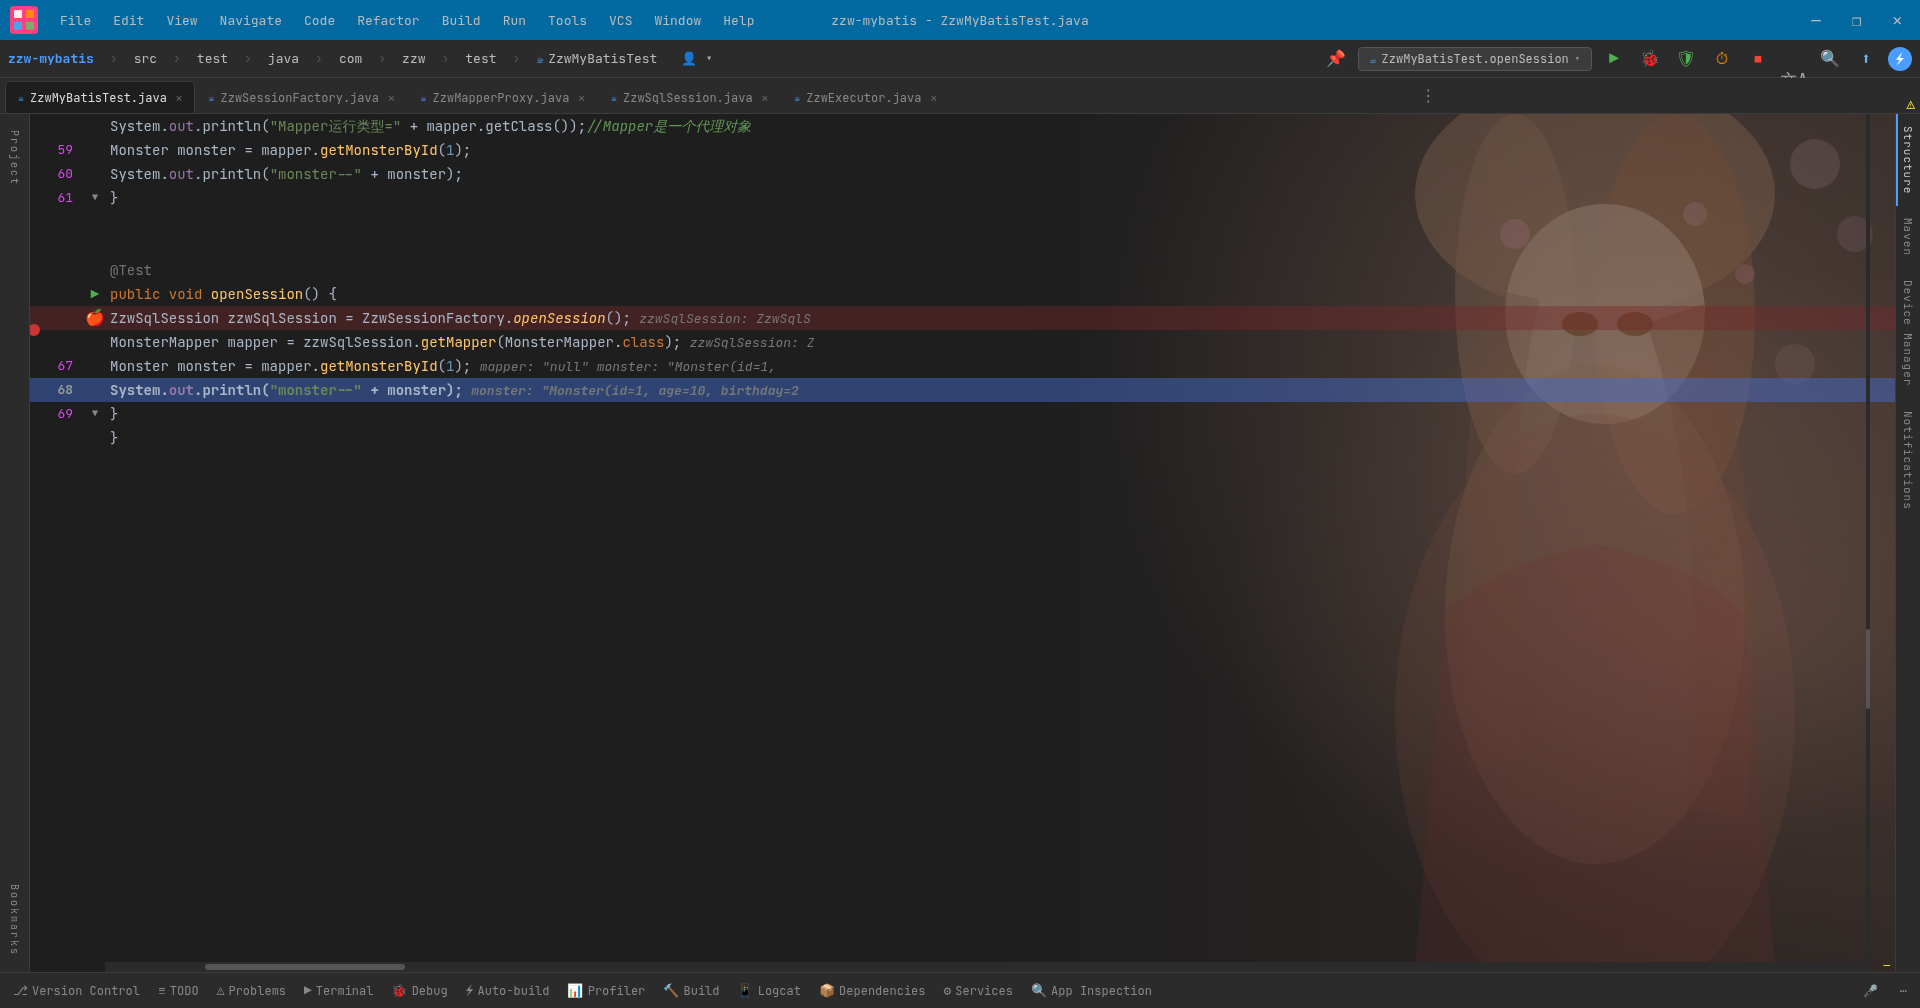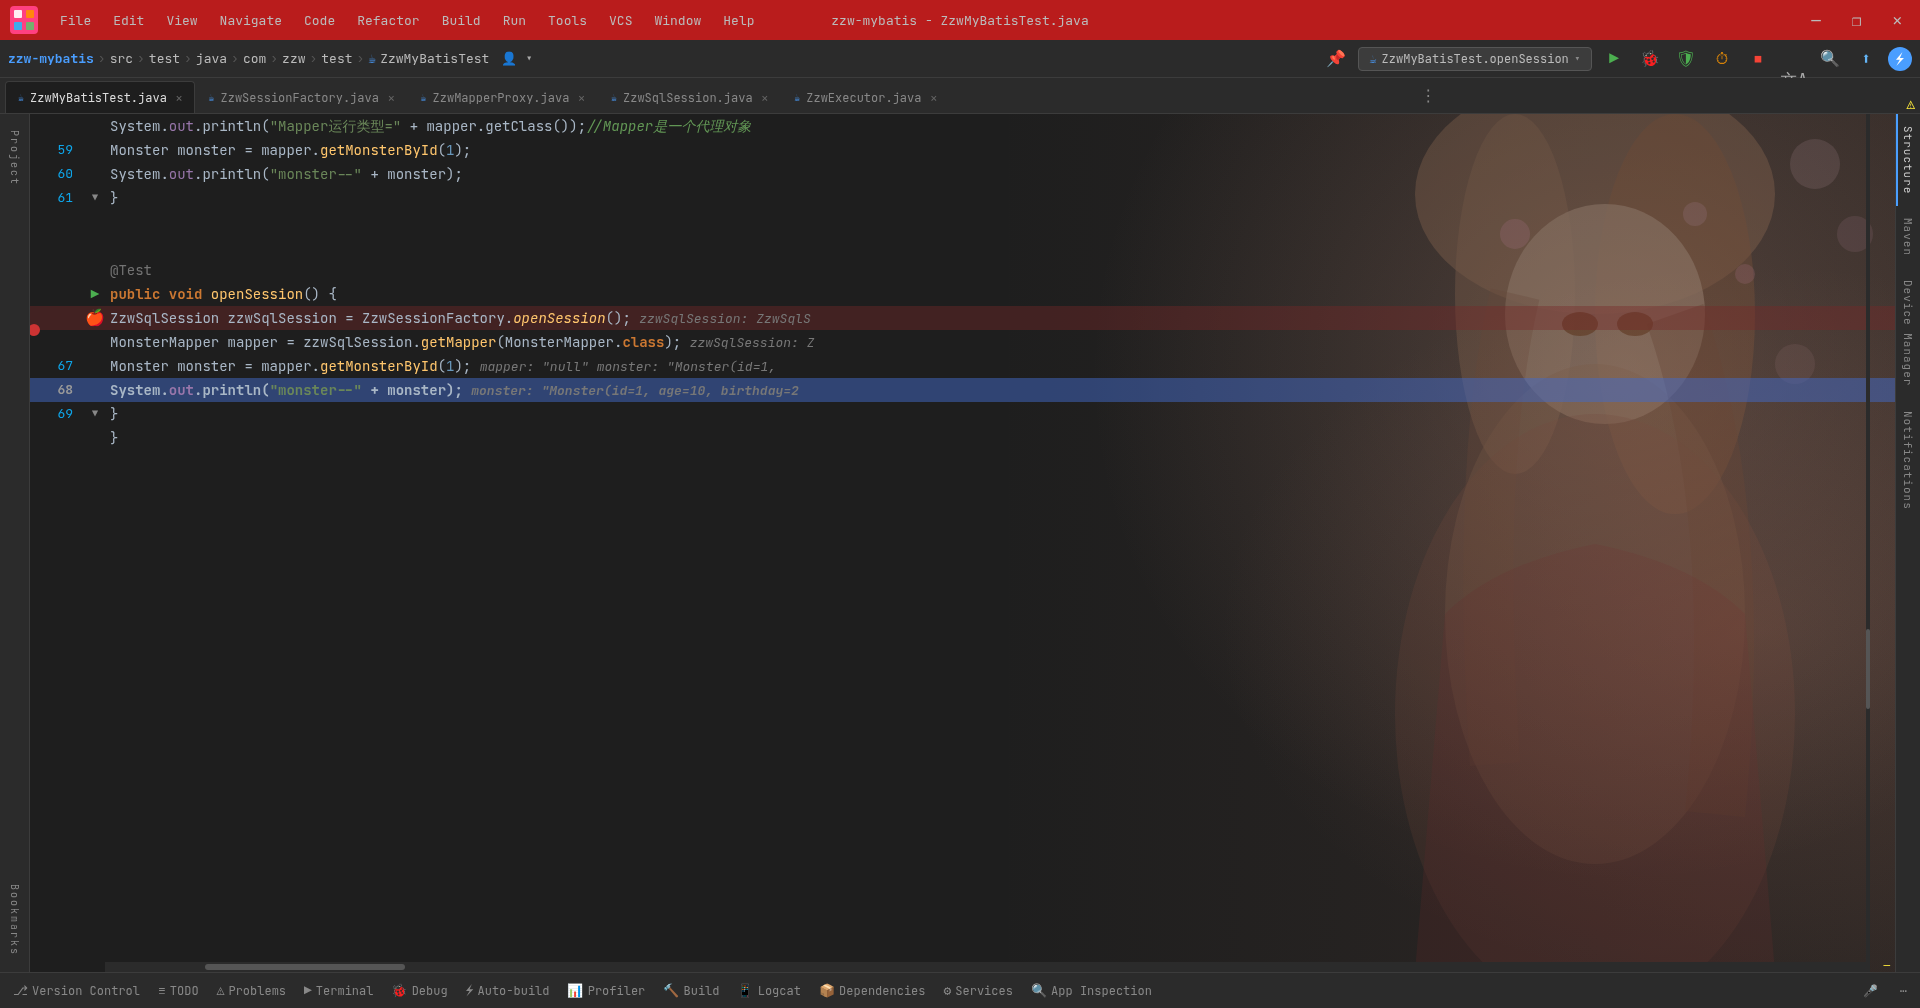--- a/index.html
+++ b/index.html
@@ -8,21 +8,21 @@
       height: 1008px;
       background: #1e1e1e;
       font-family: 'Consolas', 'JetBrains Mono', monospace;
       overflow: hidden;
       position: relative;
     }
 
     
     #title-bar {
       height: 40px;
-      background: #b91c1c;
+      background: #0369a1;
       display: flex;
       align-items: center;
       padding: 0 10px;
       position: relative;
       z-index: 100;
     }
     #title-bar .menu-items {
       display: flex;
       gap: 2px;
       flex: 1;
@@ -61,21 +61,21 @@
       display: flex;
       align-items: center;
       padding: 0 8px;
       gap: 5px;
       position: relative;
       z-index: 100;
     }
     .nav-breadcrumb {
       display: flex;
       align-items: flex-end;
-      gap: 4px;
+      gap: 16px;
       color: #bbbbbb;
       font-size: 13px;
     }
     .nav-breadcrumb .sep { color: #555; }
     .nav-breadcrumb .item { cursor: pointer; }
     .nav-right {
       margin-left: auto;
       display: flex;
       align-items: center;
       gap: 8px;
@@ -200,21 +200,21 @@
       font-size: 14px;
       line-height: 24px;
     }
     .code-line.highlighted { background: rgba(65, 105, 200, 0.5); font-weight: bold; }
     .code-line.breakpoint-line { background: rgba(120, 40, 40, 0.4); }
     .line-num {
       width: 55px;
       min-width: 55px;
       text-align: right;
       padding-right: 12px;
-      color: #0ea5e9;
+      color: #d946ef;
       font-size: 13px;
       user-select: none;
       position: relative;
     }
     .breakpoint-dot {
       width: 12px;
       height: 12px;
       background: #cc3333;
       border-radius: 50%;
       position: absolute;
@@ -230,21 +230,21 @@
       color: #4caf50;
       font-size: 13px;
     }
     .code-text {
       flex: 1;
       padding-left: 5px;
       white-space: nowrap;
       overflow: hidden;
     }
     
-    .kw { color: #cc7832; font-weight: bold; } 
+    .kw { color: #cc7832; } 
     .fn { color: #ffc66d; } 
     .str { color: #6a8759; } 
     .ann { color: #737373; } 
     .plain { color: #a9b7c6; }
     .method { color: #ffc66d; font-style: italic; }
     .comment { color: #629755; font-style: italic; }
     .hint { color: #777; font-style: italic; font-size: 13px; }
     .num { color: #6897bb; }
     .out-kw { color: #9876aa; }
 

